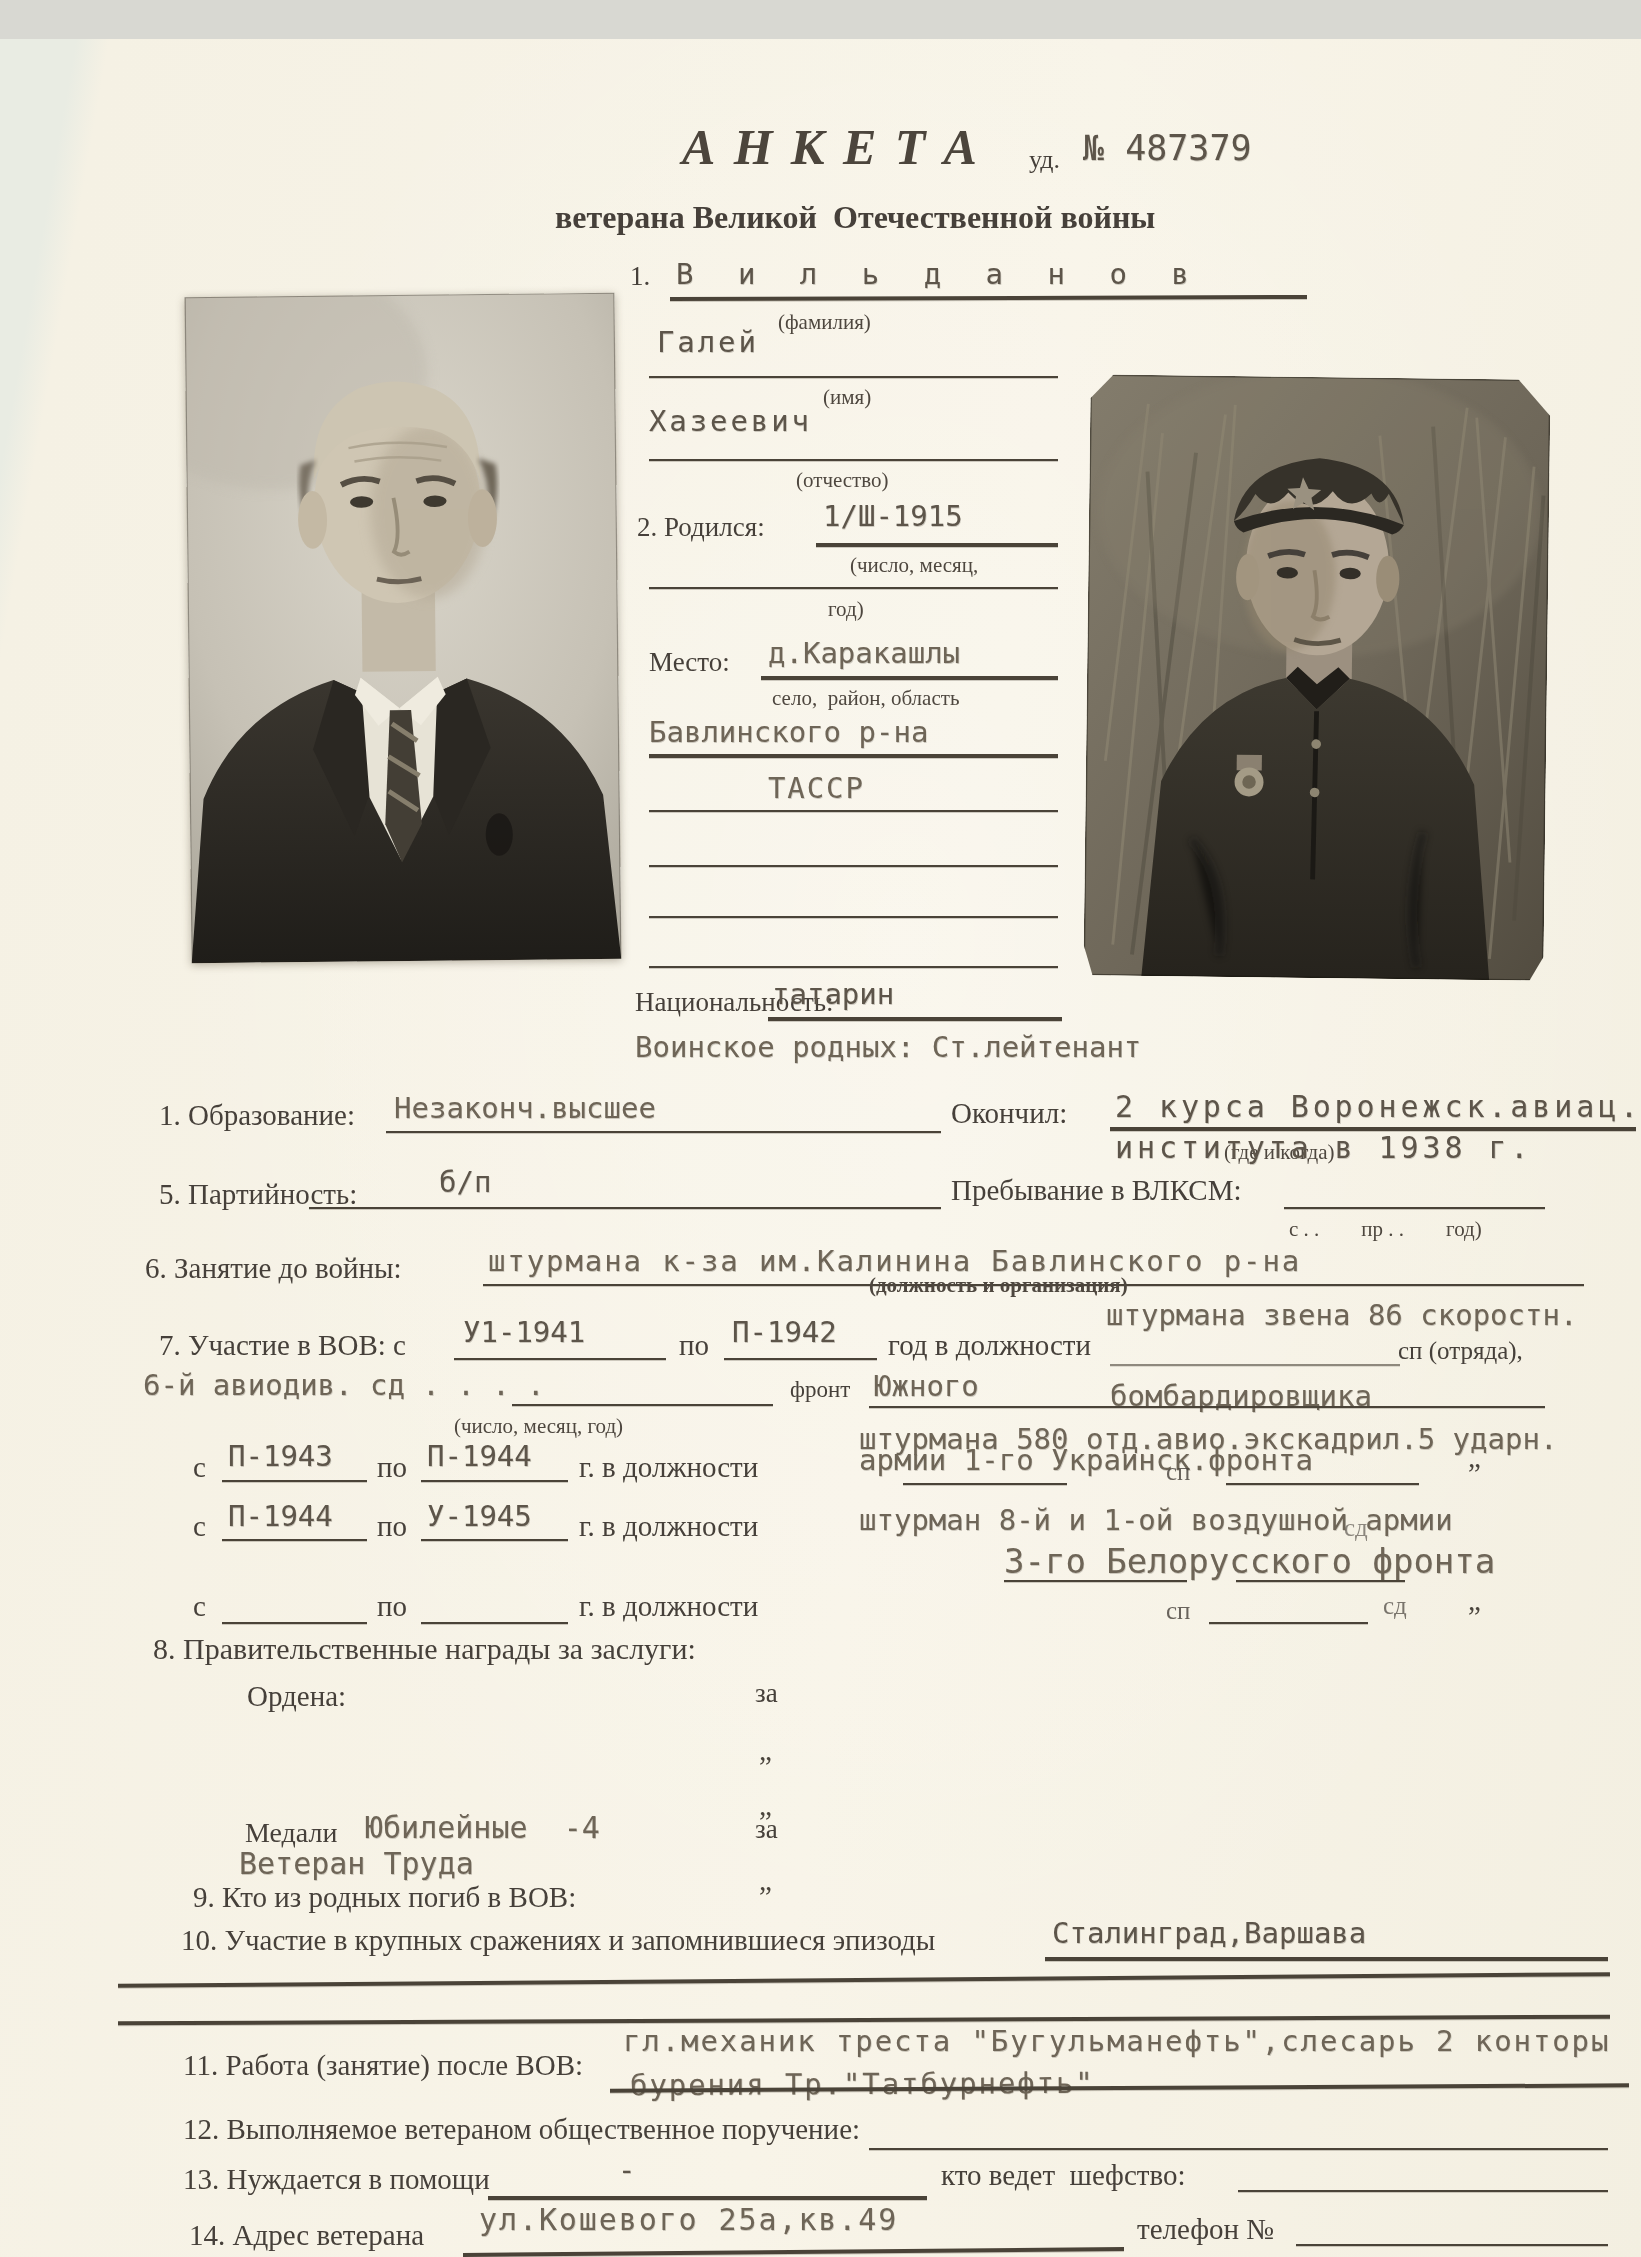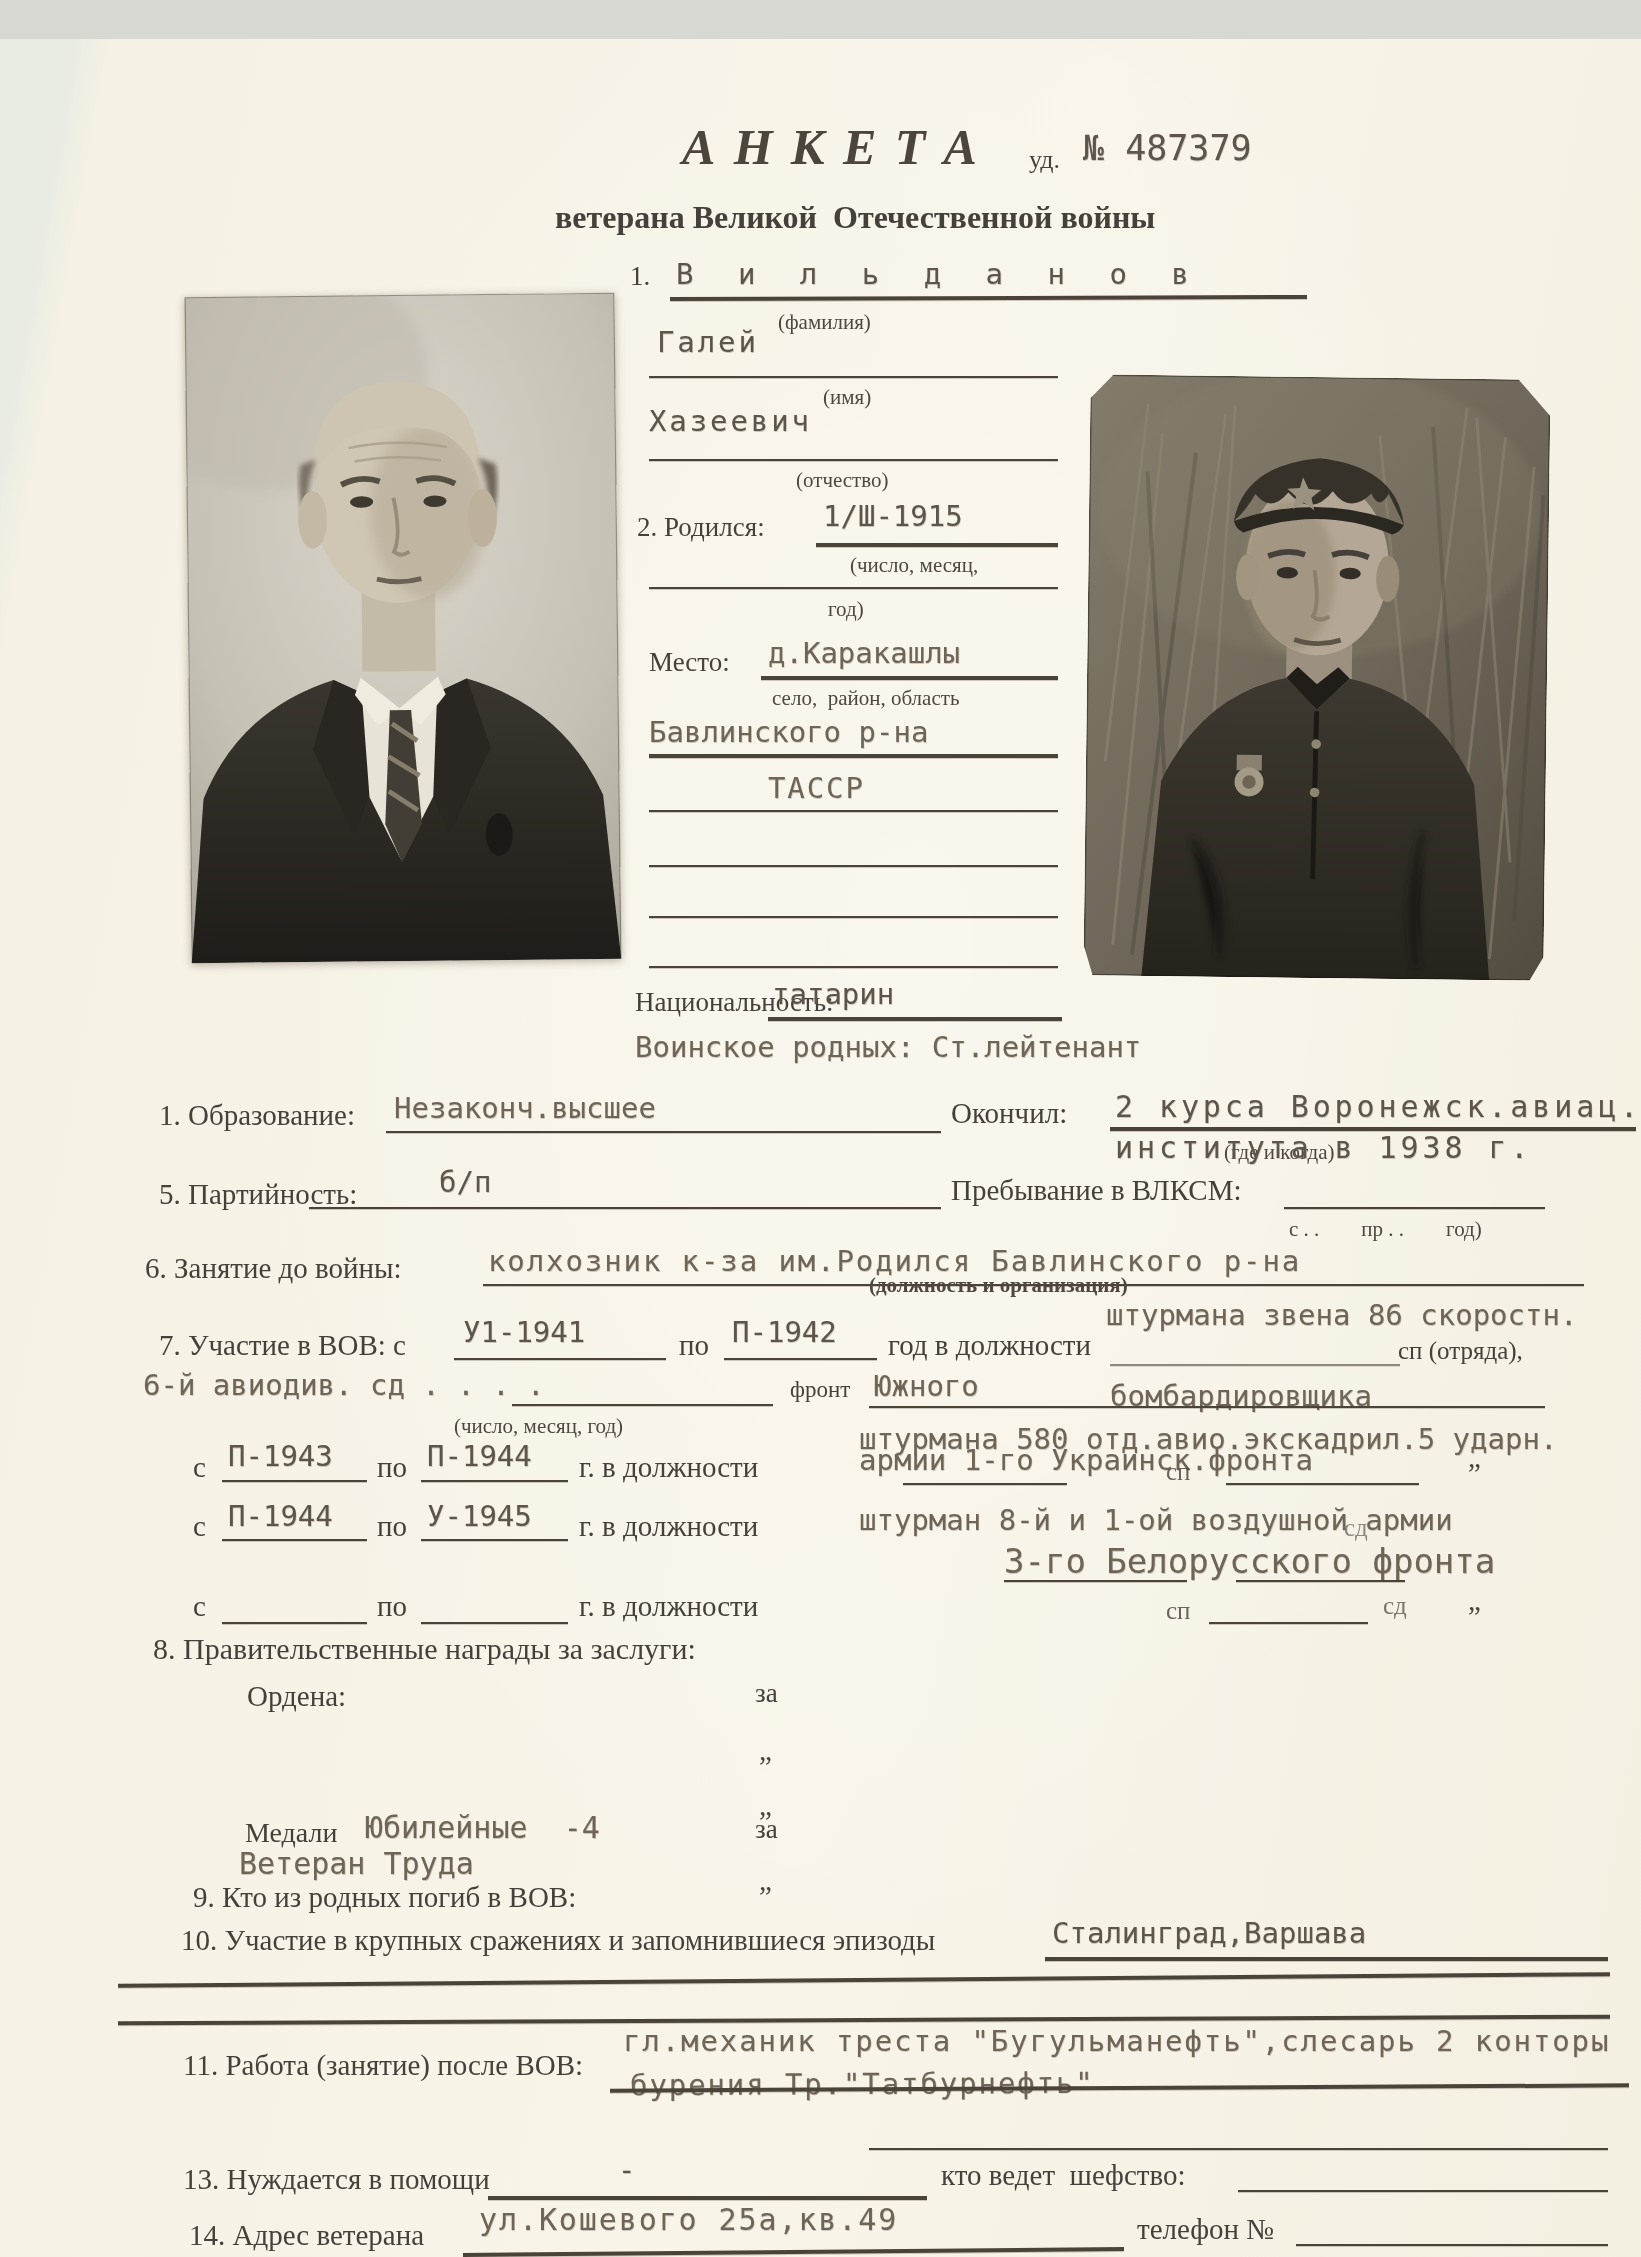--- a/index.html
+++ b/index.html
@@ -185,21 +185,21 @@
   <div class="abs tw" style="left:1115px;top:1091px;font-size:30px;letter-spacing:3.9px;">института в 1938 г.</div>
 
   <div class="abs serif" style="left:159px;top:1139px;font-size:29px;">5. Партийность:</div>
   <div class="abs tw" style="left:439px;top:1126px;font-size:29px;">б/п</div>
   <div class="rule" style="left:309px;top:1168px;width:632px;"></div>
   <div class="abs serif" style="left:951px;top:1135px;font-size:29px;">Пребывание в ВЛКСМ:</div>
   <div class="rule" style="left:1284px;top:1168px;width:261px;"></div>
   <div class="abs cap" style="left:1289px;top:1178px;">с . .        пр . .        год)</div>
 
   <div class="abs serif" style="left:145px;top:1213px;font-size:29px;">6. Занятие до войны:</div>
-  <div class="abs tw faded" style="left:488px;top:1205px;font-size:29px;letter-spacing:1.9px;">колхозник к-за им.Родился Бавлинского р-на</div>
+  <div class="abs tw faded" style="left:488px;top:1205px;font-size:29px;letter-spacing:1.9px;">штурмана к-за им.Калинина Бавлинского р-на</div>
   <div class="rule" style="left:483px;top:1245px;width:1101px;"></div>
   <div class="abs cap" style="left:869px;top:1234px;font-weight:bold;">(должность и организация)</div>
 
   <div class="abs serif" style="left:159px;top:1290px;font-size:29px;">7. Участие в ВОВ: с</div>
   <div class="abs tw" style="left:463px;top:1276px;font-size:29px;">У1-1941</div>
   <div class="rule" style="left:454px;top:1319px;width:212px;"></div>
   <div class="abs serif" style="left:679px;top:1290px;font-size:29px;">по</div>
   <div class="abs tw" style="left:732px;top:1276px;font-size:29px;">П-1942</div>
   <div class="rule" style="left:724px;top:1319px;width:153px;"></div>
   <div class="abs serif" style="left:888px;top:1290px;font-size:29px;">год в должности</div>
@@ -269,20 +269,21 @@
   <div class="rule thick" style="left:1045px;top:1918px;width:563px;"></div>
 
   <div class="rule thick" style="left:118px;top:1939px;width:1492px;transform:rotate(-0.45deg);"></div>
   <div class="rule thick" style="left:118px;top:1979px;width:1492px;transform:rotate(-0.25deg);"></div>
 
   <div class="abs serif" style="left:183px;top:2010px;font-size:29px;">11. Работа (занятие) после ВОВ:</div>
   <div class="abs tw faded" style="left:623px;top:1985px;font-size:29px;letter-spacing:1.9px;">гл.механик треста "Бугульманефть",слесарь 2 конторы</div>
   <div class="abs tw faded" style="left:630px;top:2028px;font-size:29px;letter-spacing:1.9px;transform:rotate(-0.3deg);">бурения Тр."Татбурнефть"</div>
   <div class="rule thick" style="left:610px;top:2047px;width:1019px;transform:rotate(-0.3deg);"></div>
 
+  <div class="abs serif" style="left:183px;top:2074px;font-size:29px;">12. Выполняемое ветераном общественное поручение:</div>
   <div class="rule" style="left:869px;top:2109px;width:739px;"></div>
 
   <div class="abs serif" style="left:183px;top:2124px;font-size:29px;">13. Нуждается в помощи</div>
   <div class="abs tw" style="left:618px;top:2114px;font-size:29px;">-</div>
   <div class="rule thick" style="left:488px;top:2157px;width:439px;"></div>
   <div class="abs serif" style="left:941px;top:2120px;font-size:29px;">кто ведет  шефство:</div>
   <div class="rule" style="left:1238px;top:2151px;width:370px;"></div>
 
   <div class="abs serif" style="left:189px;top:2180px;font-size:29px;">14. Адрес ветерана</div>
   <div class="abs tw faded" style="left:479px;top:2163px;font-size:30px;letter-spacing:1.9px;">ул.Кошевого 25а,кв.49</div>

